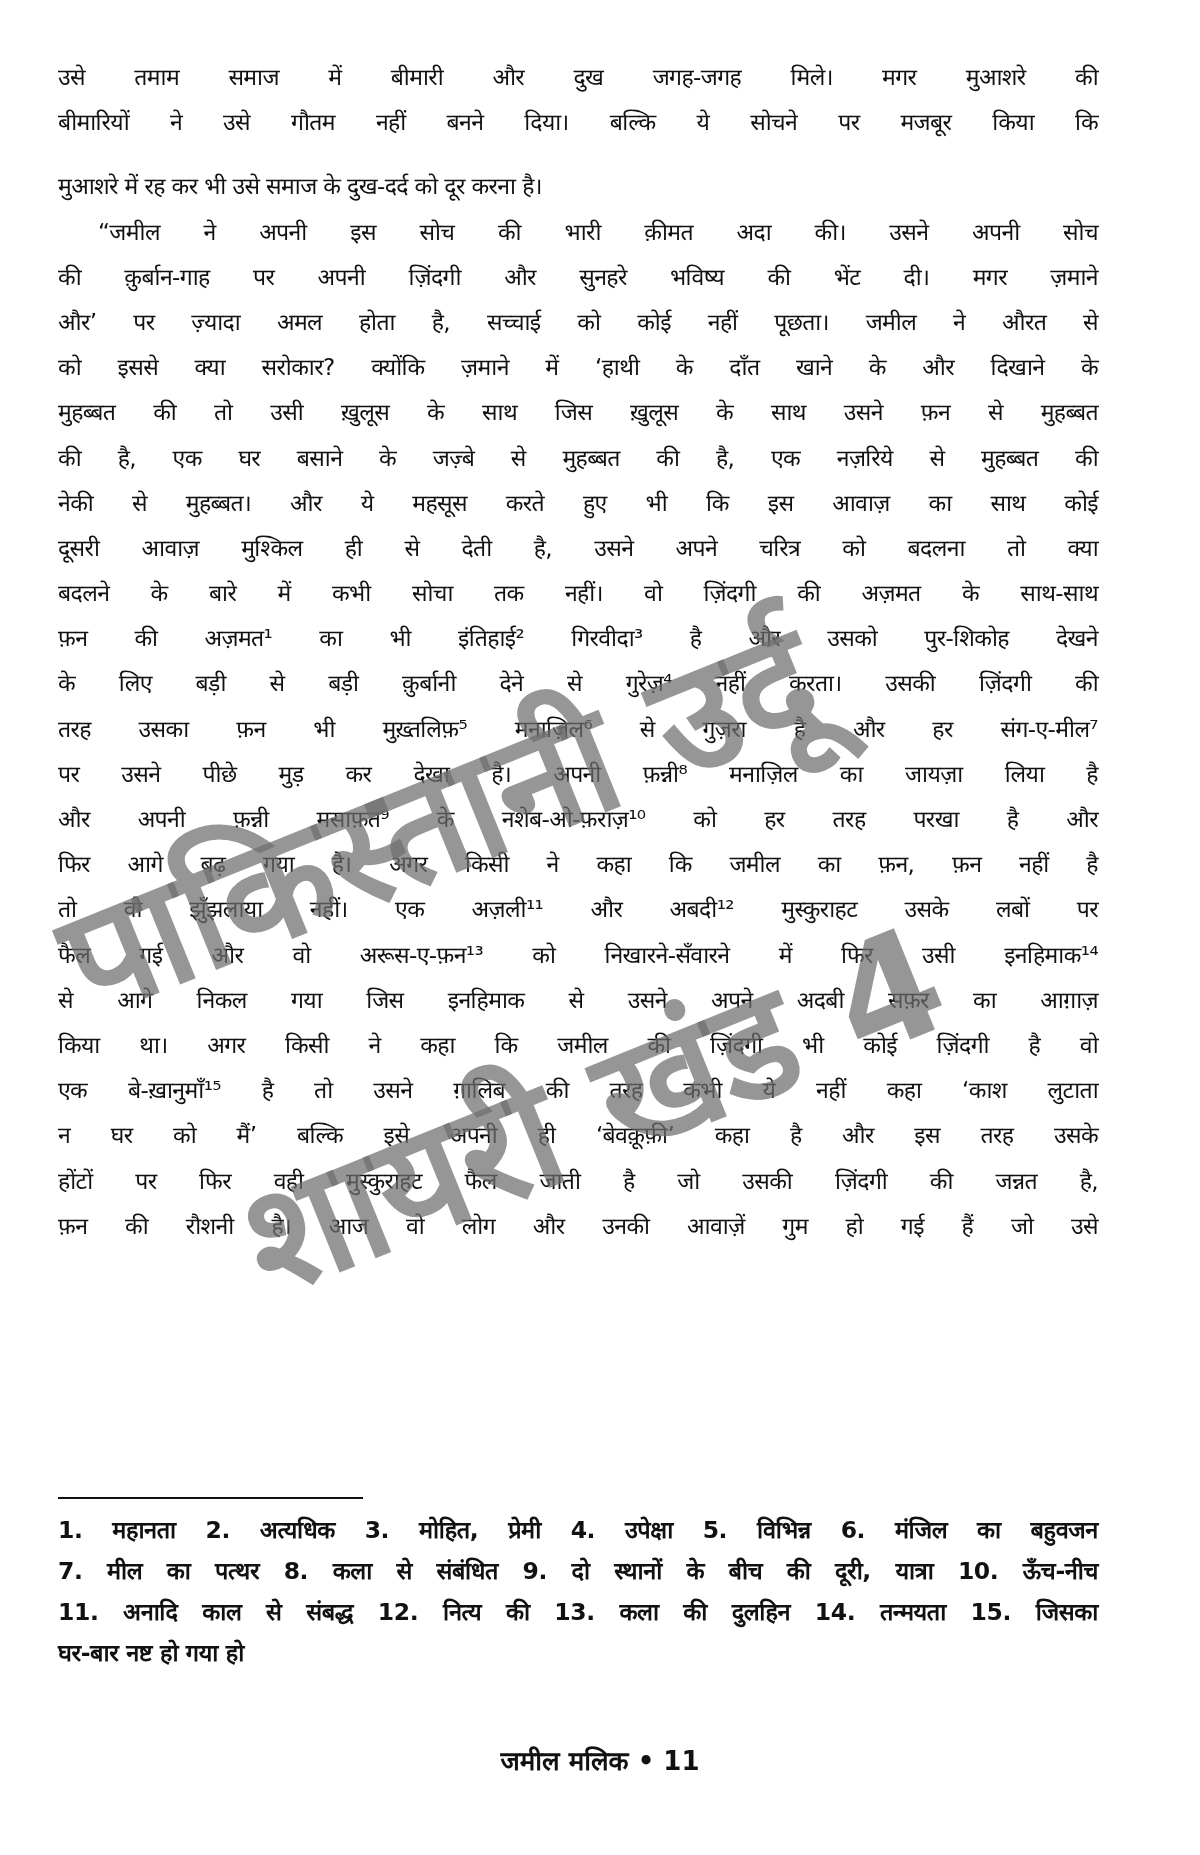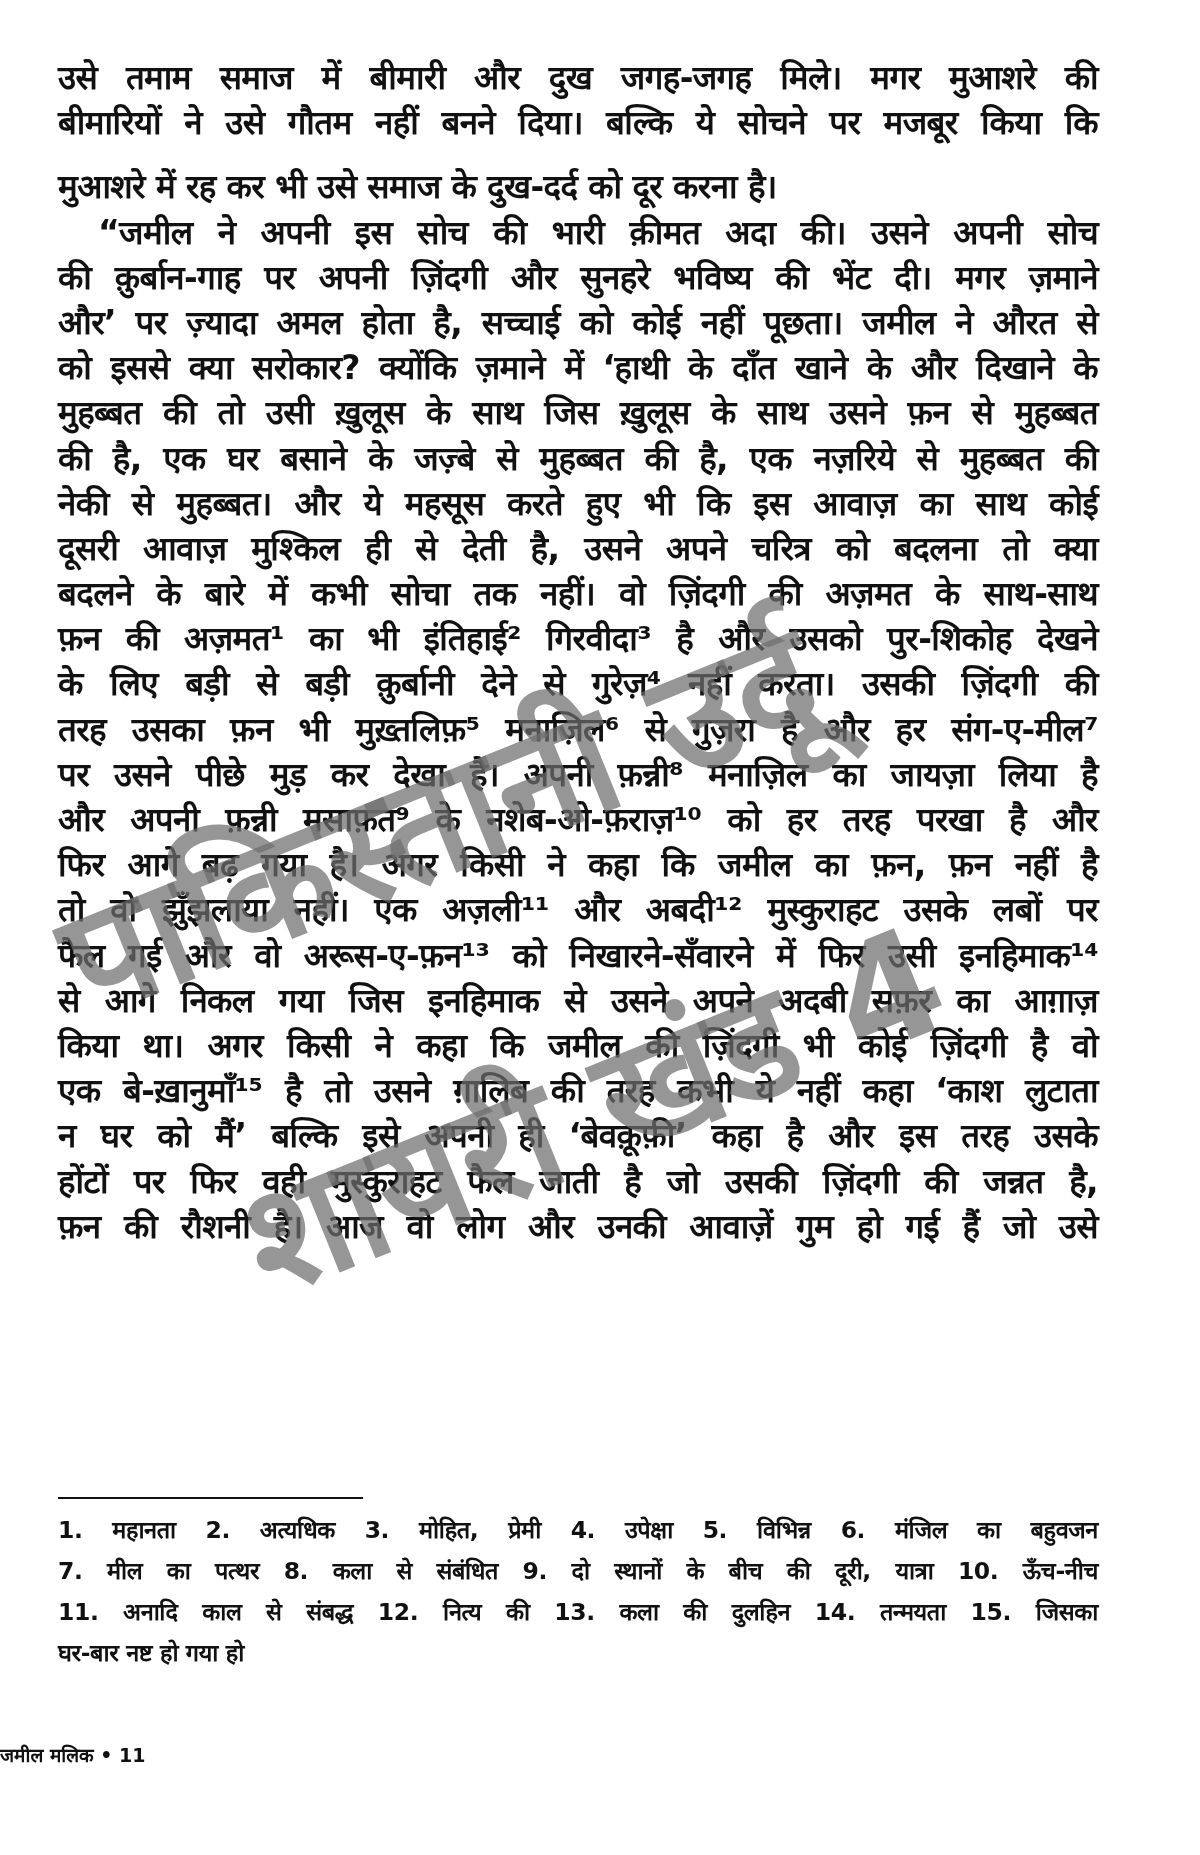--- a/index.html
+++ b/index.html
@@ -2,35 +2,35 @@
 <html><head>
 <meta charset="utf-8">
 <style>
   html, body { margin:0; padding:0; }
   body {
     width:1200px; height:1855px; background:#ffffff; position:relative; overflow:hidden;
     font-family: "DejaVu Sans", sans-serif; color:#111;
   }
   .page { position:absolute; left:58px; top:55px; width:1040px; }
   .line {
-    font-size:33px; font-weight:bold; line-height:45.2px; white-space:nowrap;
+    font-size:23px; font-weight:normal; line-height:45.2px; white-space:nowrap;
     text-align:justify; text-align-last:justify; display:block; height:45.2px;
     letter-spacing:-0.6px;
   }
   .line.last { text-align-last:left;margin-top:19px; }
   .line.indent { padding-left:40px; }
   .rule { position:absolute; left:58px; top:1497px; width:305px; height:2px; background:#111; }
   .notes { position:absolute; left:58px; top:1510px; width:1040px; }
   .note-line {
     font-size:23.5px; font-weight:bold; line-height:41px; white-space:nowrap; display:block;
     text-align:justify; text-align-last:justify; height:41px; letter-spacing:-0.4px;
   }
   .note-line.last { text-align-last:left; }
-  .footer { position:absolute; left:0; top:1742px; width:1200px; 
-    font-size:19px; font-weight:bold; }
+  .footer { position:absolute; left:0; top:1742px; width:1200px; text-align:center;
+    font-size:26px; font-weight:bold; }
   .watermark { position:absolute; pointer-events:none; color:rgba(110,110,110,0.72);
     font-weight:bold; white-space:nowrap; transform-origin:left top; }
   .wm1 { left:30px; top:870px; font-size:150px; transform:rotate(-22deg); }
   .wm2 { left:210px; top:1150px; font-size:150px; transform:rotate(-22deg); }
 </style>
 </head>
 <body>
 
 <div class="page">
   <span class="line">उसे तमाम समाज में बीमारी और दुख जगह-जगह मिले। मगर मुआशरे की</span>

